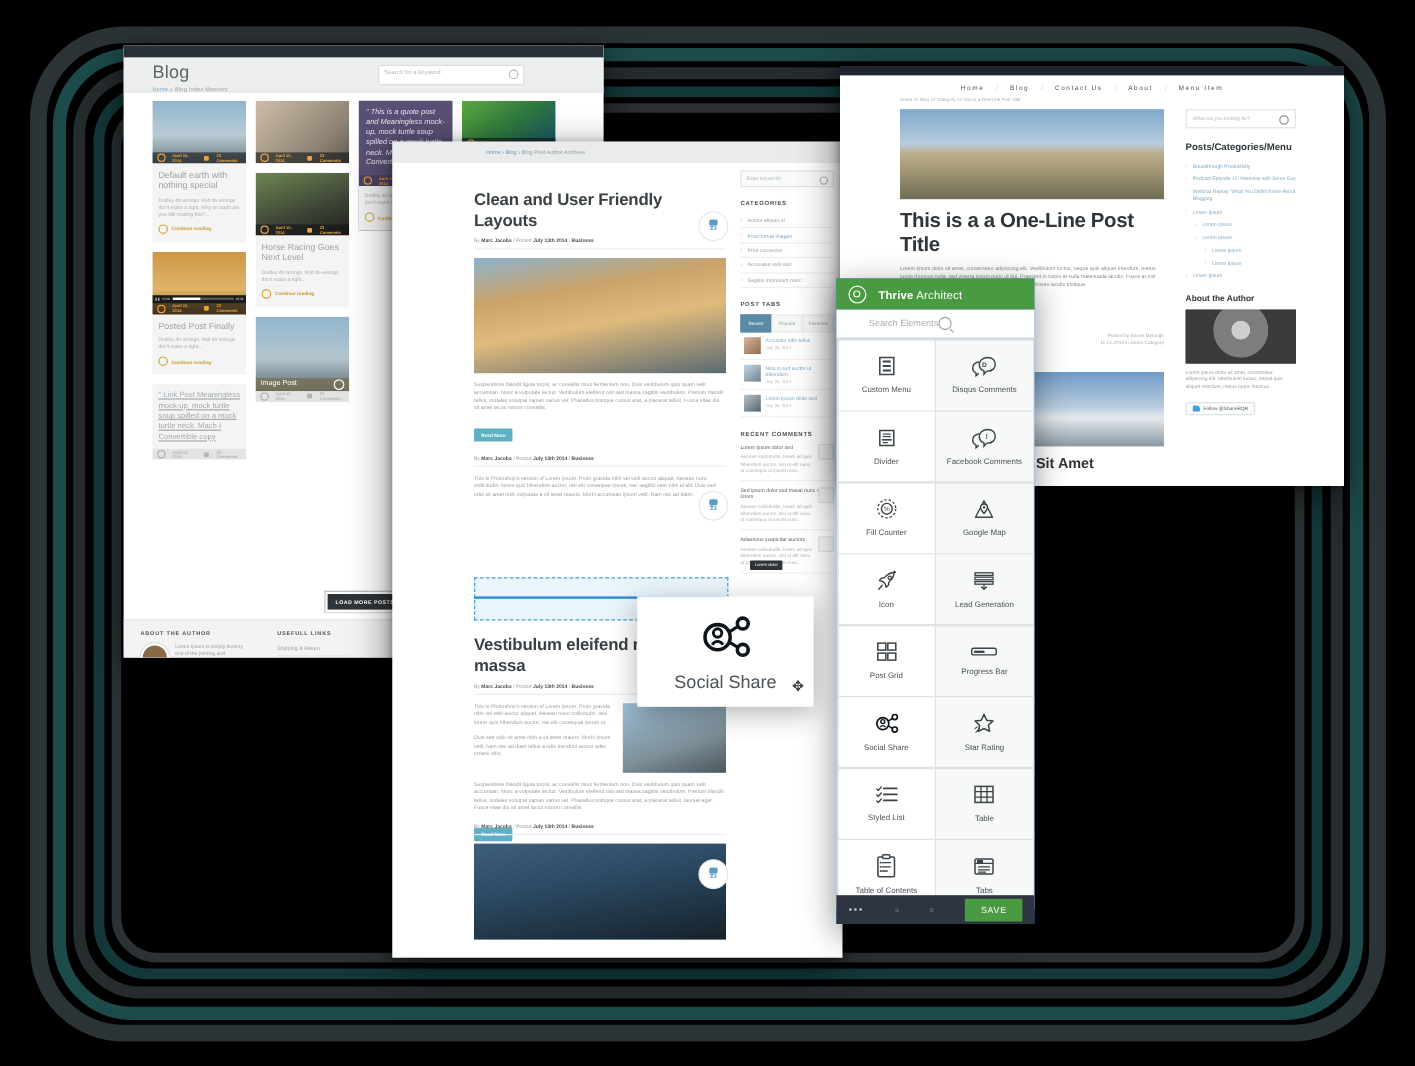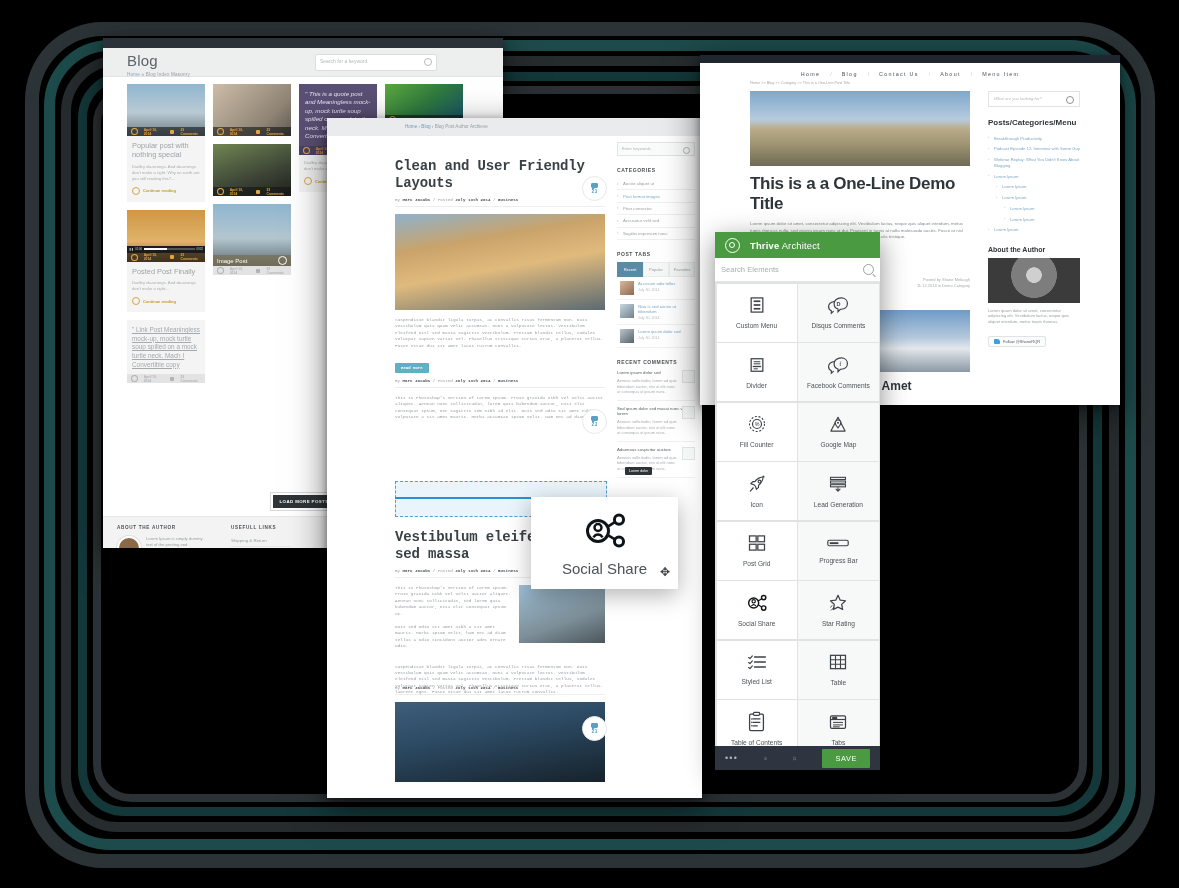--- a/index.html
+++ b/index.html
@@ -69,21 +69,21 @@
   .fauth p{margin:0;font-size:4.2px;line-height:5.8px;color:#9aa0a3;width:62px;}
   .socials{display:flex;gap:3px;margin-top:5px;}
   .socials i{width:8px;height:8px;border-radius:50%;border:1px solid #d4d6d7;display:block;}
 
   
   #win-mid{left:327px;top:118px;width:375px;height:680px;}
   #win-mid .mtop{height:18px;background:#e9ebec;position:relative;}
   #win-mid .mcrumb{position:absolute;left:78px;top:6px;font-size:4.6px;color:#9aa0a3;}
   #win-mid .mcrumb b{color:#6f9cbd;font-weight:400;}
   .midbody{position:absolute;left:0;top:18px;width:100%;height:662px;background:#fff;}
-  .article{position:absolute;left:68px;width:210px;font-family:Liberation Mono, monospace;}
+  .article{position:absolute;left:68px;width:210px;}
   .article h2{margin:0 0 6px;font-size:14px;line-height:17px;color:#3a4145;font-weight:700;letter-spacing:-.15px;}
   .byline{font-size:4.2px;color:#9aa0a3;padding-bottom:4px;border-bottom:1px solid #eceeee;margin-bottom:7px;}
   .byline b{color:#4a5054;font-weight:700;}
   .bubble{position:absolute;right:-2px;width:23px;height:23px;border-radius:50%;background:#fff;border:1px solid #e6e8e8;display:flex;flex-direction:column;align-items:center;justify-content:center;}
   .bubble .ic{width:7px;height:5px;background:#5a9fc4;border-radius:1.4px;position:relative;}
   .bubble .ic:after{content:"";position:absolute;left:1px;bottom:-2px;border-top:2.4px solid #5a9fc4;border-right:3px solid transparent;}
   .bubble em{font-size:4.8px;color:#5a9fc4;font-style:normal;font-weight:700;margin-top:1px;}
   .art-img{width:100%;height:96px;background-size:cover;background-position:center;}
   .art-p{font-size:4.4px;line-height:6.4px;color:#9aa0a3;margin:7px 0;}
   .readmore{display:inline-block;background:#5fb0c4;color:#fff;font-size:4px;font-weight:700;padding:3px 6px;border-radius:1px;}
@@ -137,27 +137,27 @@
   .rsb h4{margin:10px 0 5px;font-size:7px;color:#2f363a;font-weight:700;}
   .authimg{width:100%;height:45px;background:#6a6a6a;background-size:cover;background-position:center;filter:grayscale(1);}
   .rsb p.bio{margin:5px 0 5px;font-size:4.1px;line-height:5.8px;color:#9aa0a3;}
   .twbtn{display:inline-flex;align-items:center;gap:3px;border:1px solid #dfe3e5;border-radius:2px;padding:2.4px 5px;font-size:4px;color:#5a6164;background:#fbfcfc;}
   .twbtn .bird{width:6px;height:5px;background:#3b9fe0;border-radius:1px 3px 1px 1px;}
   .rpost2{position:absolute;left:50px;top:255px;width:220px;}
   .rpost2 .hero{width:100%;height:62px;background-size:cover;background-position:center;}
   .rpost2 h2{margin:7px 0 5px;font-size:12px;color:#2f363a;font-weight:700;}
 
   
-  #thrive{position:absolute;left:697px;top:232px;width:165px;height:538px;background:#3b82f6;box-shadow:0 8px 26px rgba(0,0,0,.45);margin-left:18px;}
+  #thrive{position:absolute;left:697px;top:232px;width:165px;height:538px;background:#3b82f6;box-shadow:0 8px 26px rgba(0,0,0,.45);}
   .th-head{height:26px;background:#4a9a42;display:flex;align-items:center;gap:10px;padding:0 10px;box-sizing:border-box;}
   .gear{width:13px;height:13px;border:1.6px solid #fff;border-radius:50%;position:relative;flex:none;}
   .gear:after{content:"";position:absolute;left:3.2px;top:3.2px;width:4px;height:4px;border:1.4px solid #fff;border-radius:50%;}
   .th-title{font-size:9.4px;color:#fff;letter-spacing:.2px;}
   .th-title b{font-weight:700;}
-  .th-search{height:24px;background:#fff;border-bottom:1px solid #e4e6e6;display:flex;align-items:center;padding:0 6px;box-sizing:border-box;justify-content:space-between;}
+  .th-search{height:24px;background:#fff;border-bottom:1px solid #e4e6e6;display:flex;align-items:center;padding:0 27px;box-sizing:border-box;}
   .th-search span{font-size:7.6px;color:#a9aeb1;}
   .th-search .mag{width:9px;height:9px;border:1.3px solid #9aa0a3;border-radius:50%;position:relative;}
   .th-search .mag:after{content:"";position:absolute;right:-3px;bottom:-2px;width:4px;height:1.3px;background:#9aa0a3;transform:rotate(45deg);}
   .th-grid{display:grid;grid-template-columns:1fr 1fr;gap:1.5px;background:#e0e2e3;padding:1.5px 1.5px 0;box-sizing:border-box;}
   .th-cell{background:#fff;height:58px;display:flex;flex-direction:column;align-items:center;justify-content:center;gap:7px;}
   .th-cell.alt{background:#f7f8f8;}
   .th-cell .lbl{font-size:6.6px;color:#4d5357;text-align:center;line-height:8px;}
   .th-cell svg{display:block;}
   .th-foot{position:absolute;left:0;bottom:0;width:100%;height:24px;background:#2e3440;display:flex;align-items:center;padding:0 10px;box-sizing:border-box;gap:26px;}
   .th-foot .dots{color:#aeb4bb;font-size:9px;letter-spacing:1.2px;}
@@ -200,21 +200,21 @@
         <div class="card">
           <div class="ph" style="background:linear-gradient(#8fb6cf,#b9cad4 55%,#6c7b83)">
             <div class="meta">
               <span class="dot"></span>
               <span class="dt">April 10, 2014</span>
               <span class="sq"></span>
               <span class="cm">23 Comments</span>
             </div>
           </div>
           <div class="body">
-            <h3>Popular post with nothing special</h3>
+            <h3>Default earth with nothing special</h3>
             <p>Dudley do-wrongs. And do-wrongs don't make a right. Why on earth are you still reading this?...</p>
             <div class="cr">
               <i class="ring"></i>
               <span>Continue reading</span>
             </div>
           </div>
         </div>
 
         <div class="card">
           <div class="ph" style="background:linear-gradient(#cf9645,#e0b469 60%,#8d5f28)">
@@ -268,20 +268,28 @@
           </div>
         </div>
 
         <div class="card">
           <div class="ph" style="background-image:linear-gradient(160deg,#6f8652,#3d4436 60%,#1f211c)">
             <div class="meta">
               <span class="dot"></span>
               <span class="dt">April 10, 2014</span>
               <span class="sq"></span>
               <span class="cm">23 Comments</span>
+            </div>
+          </div>
+          <div class="body">
+            <h3>Horse Racing Goes Next Level</h3>
+            <p>Dudley do-wrongs. And do-wrongs don't make a right...</p>
+            <div class="cr">
+              <i class="ring"></i>
+              <span>Continue reading</span>
             </div>
           </div>
         </div>
 
         <div class="card imgpost">
           <div class="ph" style="height:62px;background-image:linear-gradient(#8fb6cf,#b4c6cf 55%,#5d6c74)"></div>
           <div class="lbl">
             <span>Image Post</span>
             <i class="ring"></i>
           </div>
@@ -551,21 +559,21 @@
       <a>Contact Us</a>
       <s>/</s>
       <a>About</a>
       <s>/</s>
       <a>Menu Item</a>
     </div>
     <div class="rcrumb">Home &gt;&gt; Blog &gt;&gt; Category &gt;&gt; This is a One-Line Post Title</div>
 
     <div class="rmain">
       <div class="rhero" style="background-image:linear-gradient(180deg,#7ea8cc 0%,#b7cbdd 38%,#b9ad8a 50%,#9d9272 72%,#6e6a54 100%)"></div>
-      <h1>This is a a One-Line Demo Title</h1>
+      <h1>This is a a One-Line Post Title</h1>
       <p class="lead">Lorem ipsum dolor sit amet, consectetur adipiscing elit. Vestibulum luctus, neque quis aliquet interdum, metus turpis rhoncus nulla, sed viverra ipsum nunc ut dui. Praesent in turpis at nulla malesuada iaculis. Fusce at nisl turpis. Vestibulum aliquet sed erat vitae volutpat. Donec ultricies iaculis tristique.</p>
       <span class="rbtn">Continue Reading &gt;&gt;</span>
       <div class="rmeta" style="top:186px">
         <div>Posted by Shane Melaugh</div>
         <div>11.12.2014 in Demo Category</div>
       </div>
     </div>
 
     <div class="rpost2">
       <div class="hero" style="background-image:linear-gradient(180deg,#6f9bc6 0%,#b5c9dd 45%,#e3e8ec 62%,#8b99a4 100%)"></div>

